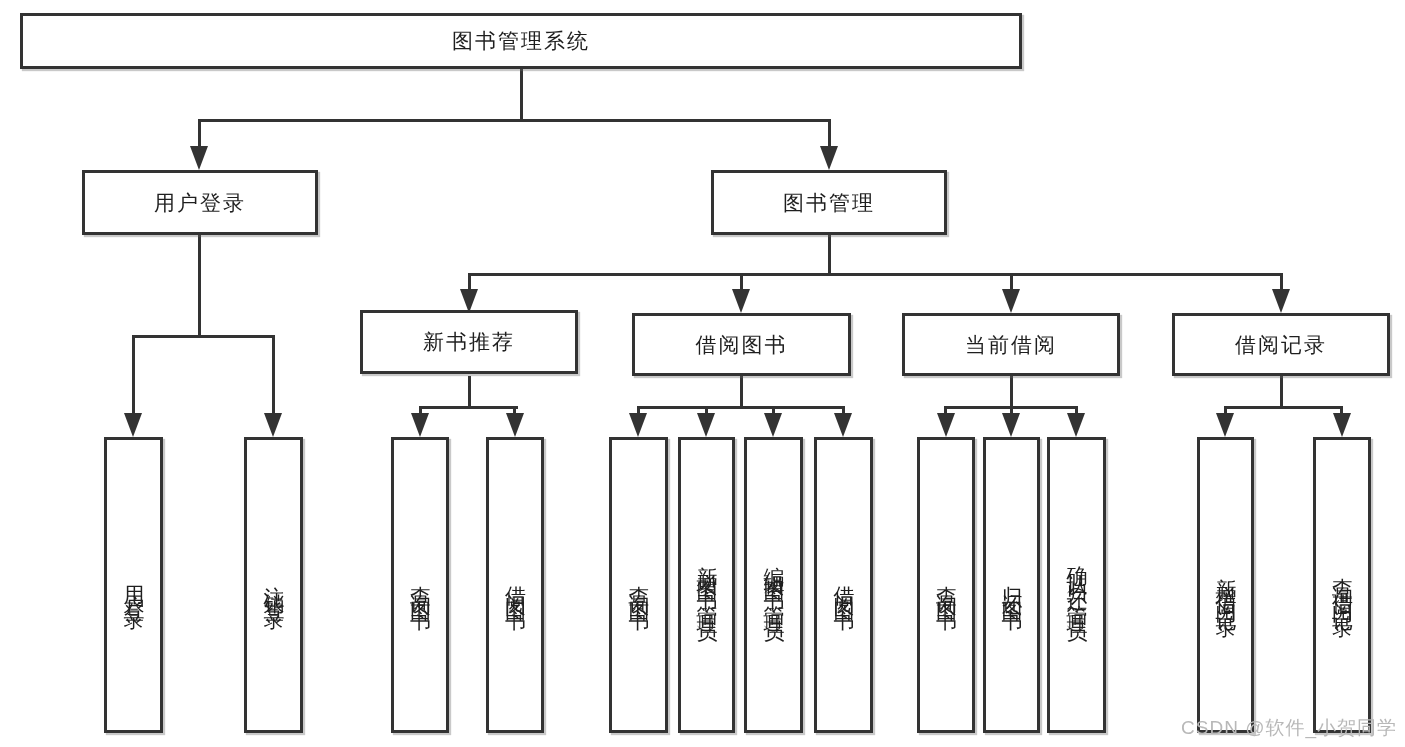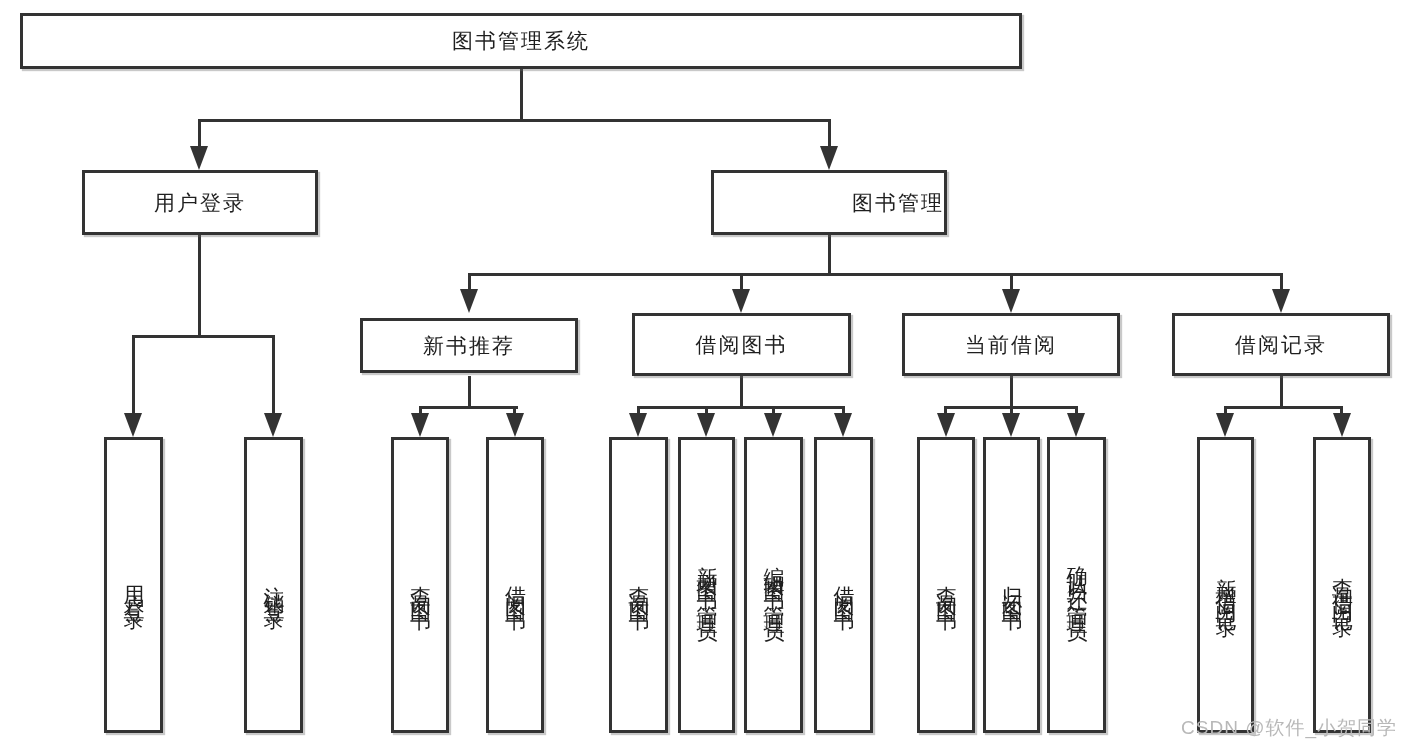--- a/index.html
+++ b/index.html
@@ -99,25 +99,25 @@
   <div class="arrow" style="left:1216px;top:413px;"></div>
   <div class="arrow" style="left:1333px;top:413px;"></div>
 
   <div class="box" style="left:20px;top:13px;width:1002px;height:56px;">
     <span class="lbl">图书管理系统</span>
   </div>
 
   <div class="box" style="left:82px;top:170px;width:236px;height:65px;">
     <span class="lbl">用户登录</span>
   </div>
-  <div class="box" style="left:711px;top:170px;width:236px;height:65px;justify-content:flex-end;">
+  <div class="box" style="left:711px;top:170px;width:236px;height:65px;">
     <span class="lbl">图书管理</span>
   </div>
 
-  <div class="box" style="left:360px;top:318px;width:218px;height:55px;">
+  <div class="box" style="left:360px;top:310px;width:218px;height:64px;">
     <span class="lbl">新书推荐</span>
   </div>
   <div class="box" style="left:632px;top:313px;width:219px;height:63px;">
     <span class="lbl">借阅图书</span>
   </div>
   <div class="box" style="left:902px;top:313px;width:218px;height:63px;">
     <span class="lbl">当前借阅</span>
   </div>
   <div class="box" style="left:1172px;top:313px;width:218px;height:63px;">
     <span class="lbl">借阅记录</span>

